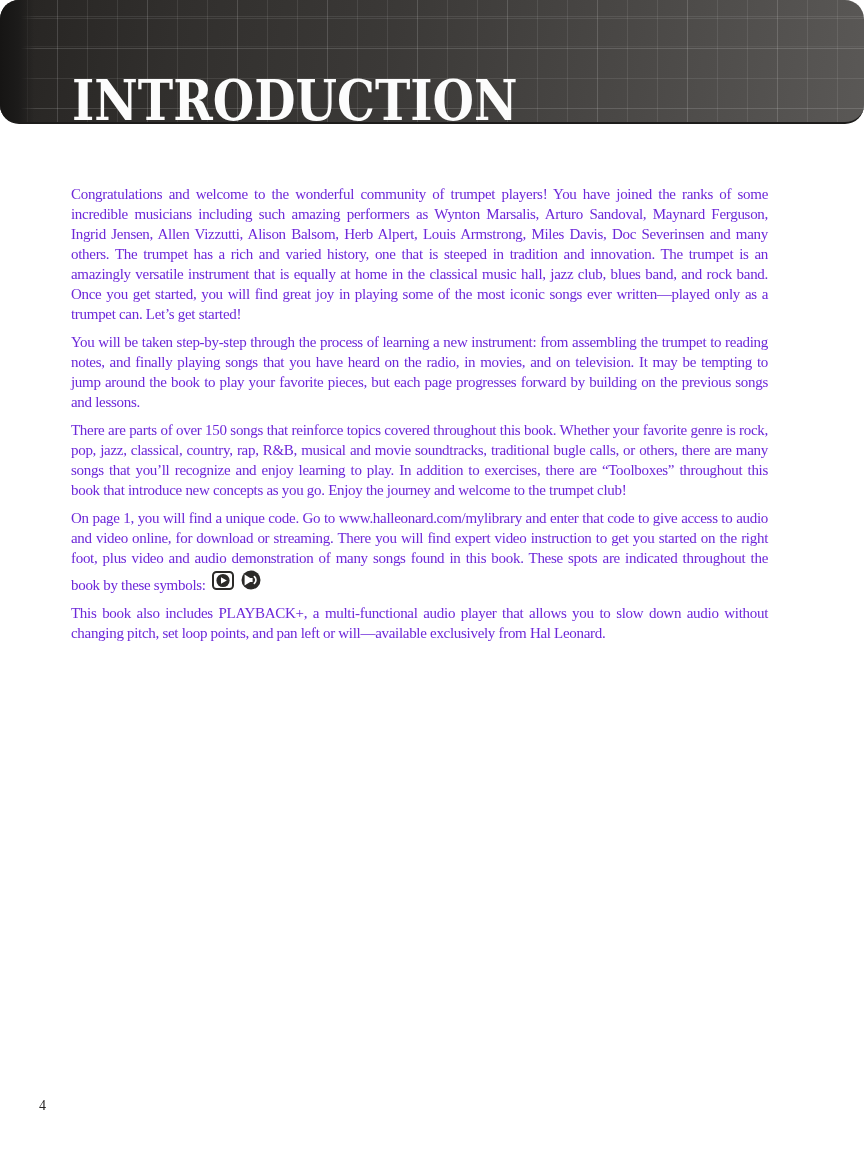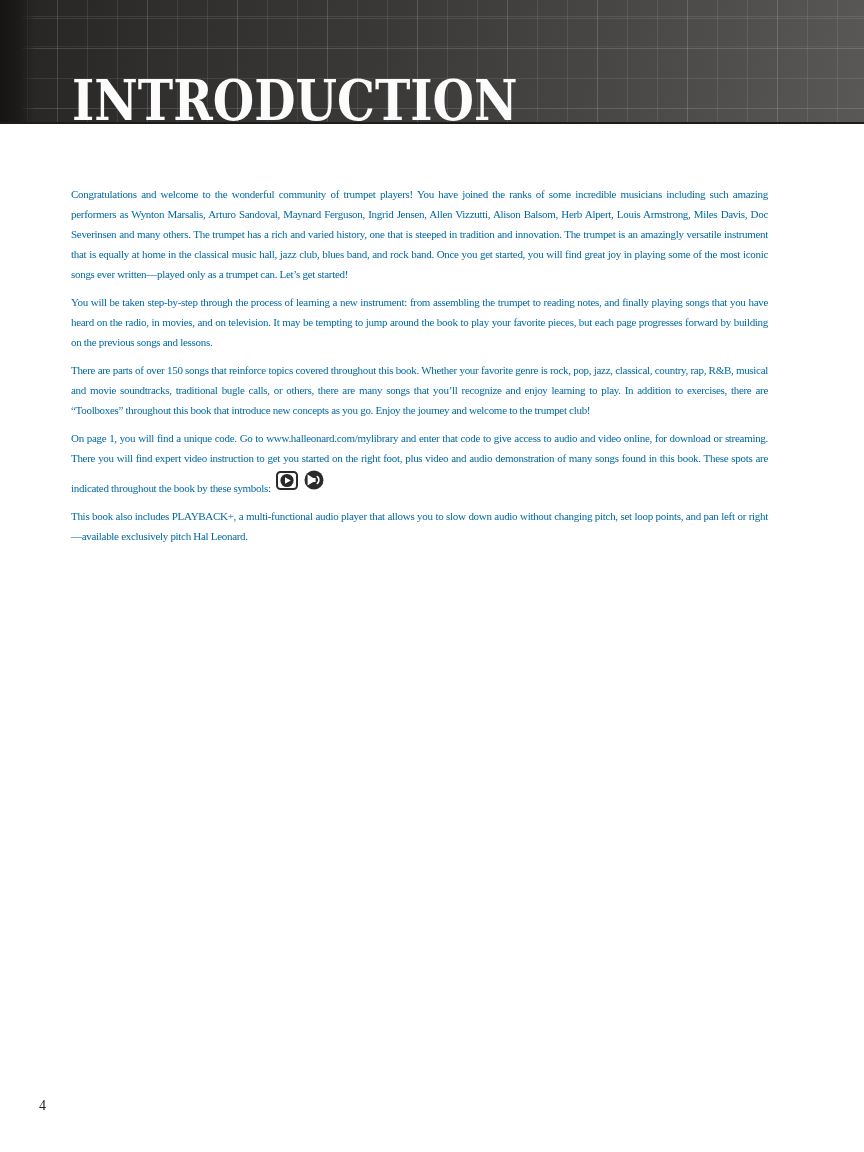--- a/index.html
+++ b/index.html
@@ -19,20 +19,21 @@
   
   .header {
     position: absolute;
     top: 0; left: 0;
     width: 864px;
     height: 122px;
     background:
       linear-gradient(to right, #161514 0px, #1c1b1a 18px, rgba(28,27,26,0) 34px),
       linear-gradient(100deg, #262422 0%, #312f2d 20%, #3b3937 45%, #4a4846 72%, #5a5856 100%);
     border-bottom: 2px solid #1d1c1b;
+    border-radius: 19px;
   }
   .grid-overlay {
     position: absolute;
     inset: 0;
     background-image:
       repeating-linear-gradient(to right, rgba(255,255,255,0.09) 0 1px, transparent 1px 30px),
       repeating-linear-gradient(to bottom, rgba(255,255,255,0.09) 0 1px, transparent 1px 30px),
       repeating-linear-gradient(to right, rgba(255,255,255,0.07) 0 1px, transparent 1px 90px),
       repeating-linear-gradient(to bottom, rgba(255,255,255,0.06) 0 1px, transparent 1px 60px);
     background-position: 27px 18px, 27px 18px, 57px 18px, 27px 48px;
@@ -54,22 +55,22 @@
     transform-origin: 0 0;
     white-space: nowrap;
   }
 
   
   .content {
     position: absolute;
     left: 71px;
     top: 184px;
     width: 697px;
-    color: #0369a1;
-    font-size: 11px;
+    color: #6d28d9;
+    font-size: 15px;
     line-height: 20px;
     letter-spacing: -0.3px;
     text-align: justify;
   }
   .content p {
     margin: 0 0 8px 0;
   }
   .content strong {
     font-weight: 400;
   }
@@ -118,18 +119,18 @@
       </span>
       <span class="inline-icon">
         <svg width="20" height="20" viewBox="0 0 20 20">
           <circle cx="10" cy="10" r="9.5" fill="#2b2a28"></circle>
           <polygon points="3.6,4.4 9.2,7.9 11.6,7.9 11.6,12.1 9.2,12.1 3.6,15.6" fill="#ffffff"></polygon>
           <path d="M13.4,6.6 a4.6,4.6 0 0 1 0,6.8" fill="none" stroke="#ffffff" stroke-width="1.7" stroke-linecap="round"></path>
         </svg>
       </span>
     </p>
 
-    <p>This book  also includes PLAYBACK+, a multi-functional audio player that allows you to slow down audio without changing pitch, set loop points, and pan left or right—available exclusively pitch Hal Leonard.</p>
+    <p>This book  also includes PLAYBACK+, a multi-functional audio player that allows you to slow down audio without changing pitch, set loop points, and pan left or will—available exclusively from Hal Leonard.</p>
   </main>
 
   <span class="page-number">4</span>
 
 </div>
 
 </body></html>

